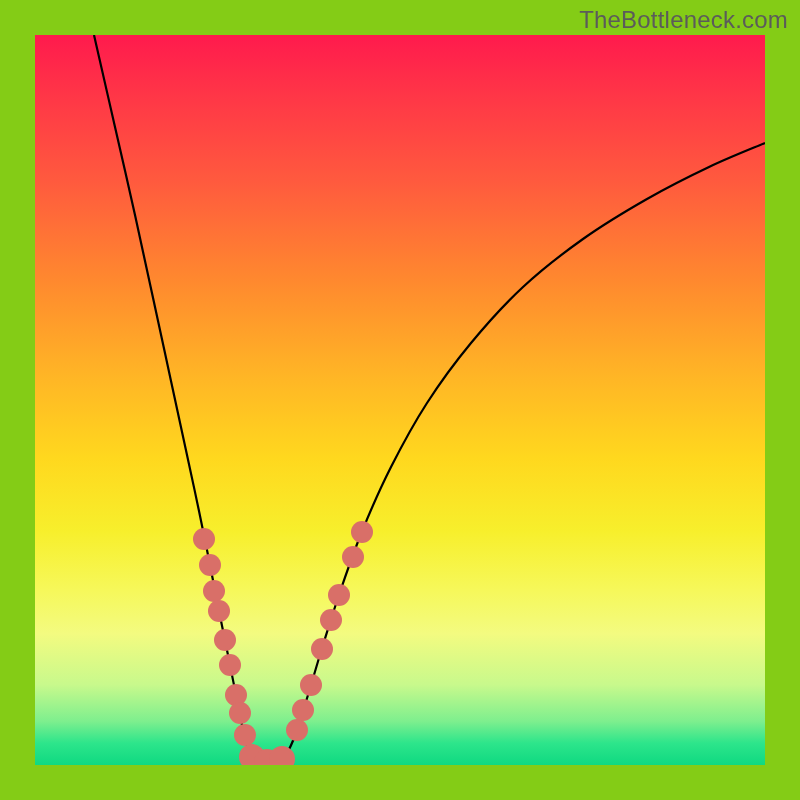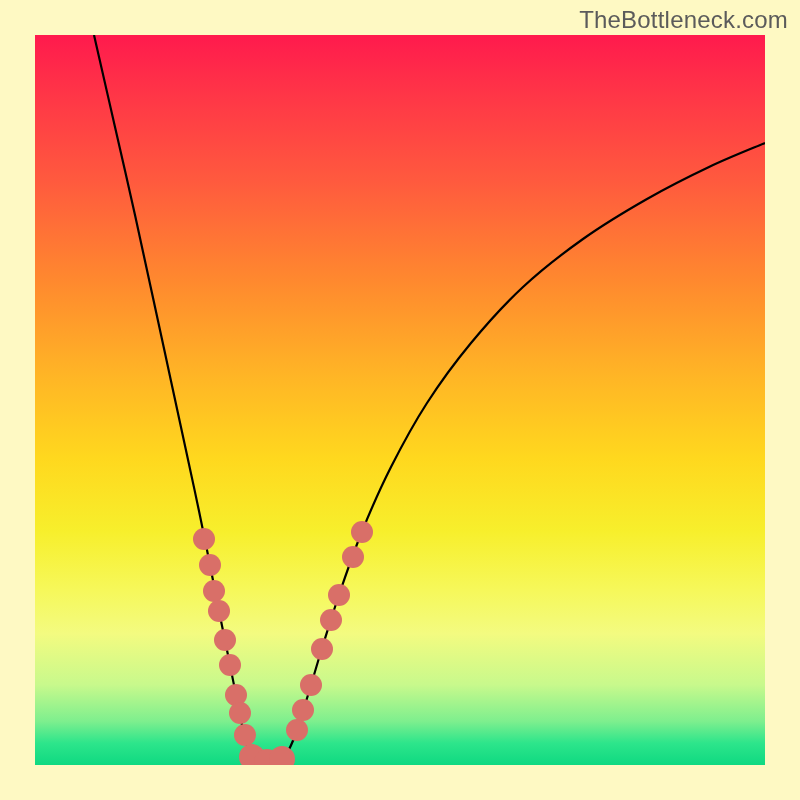--- a/index.html
+++ b/index.html
@@ -10,21 +10,21 @@
     background: #000;
     overflow: hidden;
     font-family: Arial, Helvetica, sans-serif;
   }
   .frame {
     position: absolute;
     top: 0;
     left: 0;
     width: 800px;
     height: 800px;
-    background: #fef9c3;
+    background: #84cc16;
   }
   .plot {
     position: absolute;
     top: 35px;
     left: 35px;
     width: 730px;
     height: 730px;
     background: linear-gradient(
       to bottom,
       #ff1a4d 0%,

